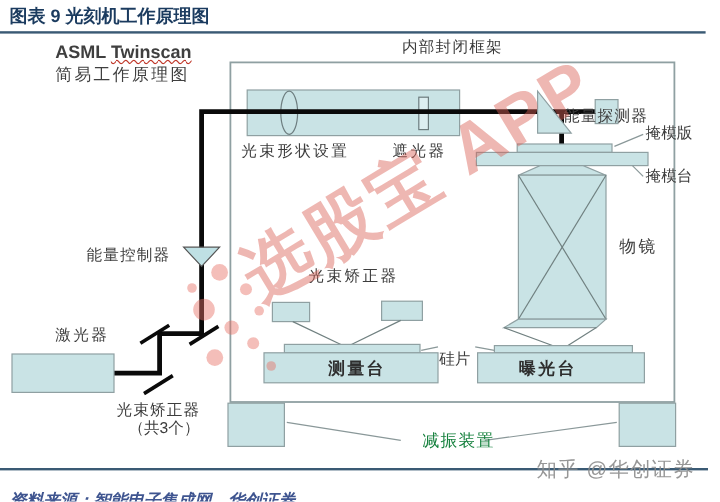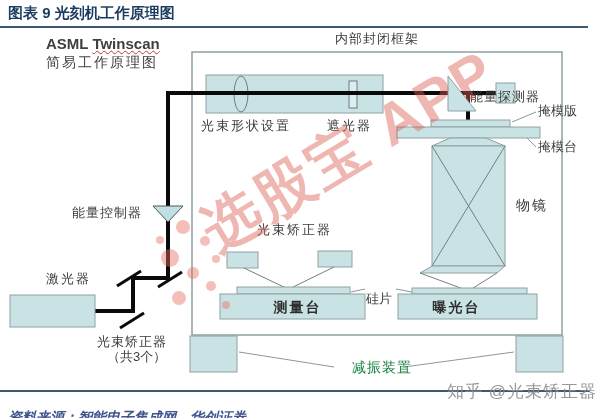--- a/index.html
+++ b/index.html
@@ -117,13 +117,13 @@
     <circle cx="216" cy="259" r="4"></circle>
     <circle cx="170" cy="258" r="9"></circle>
     <circle cx="193" cy="273" r="6"></circle>
     <circle cx="211" cy="286" r="5"></circle>
     <circle cx="179" cy="298" r="7"></circle>
     <circle cx="226" cy="305" r="4"></circle>
     <circle cx="160" cy="240" r="4"></circle>
   </g>
 </svg>
 <div class="wm-text">选股宝 APP</div>
-<div class="wm-zhihu">知乎 @光束矫正器</div>
+<div class="wm-zhihu">知乎 @华创证券</div>
 
 </body></html>

